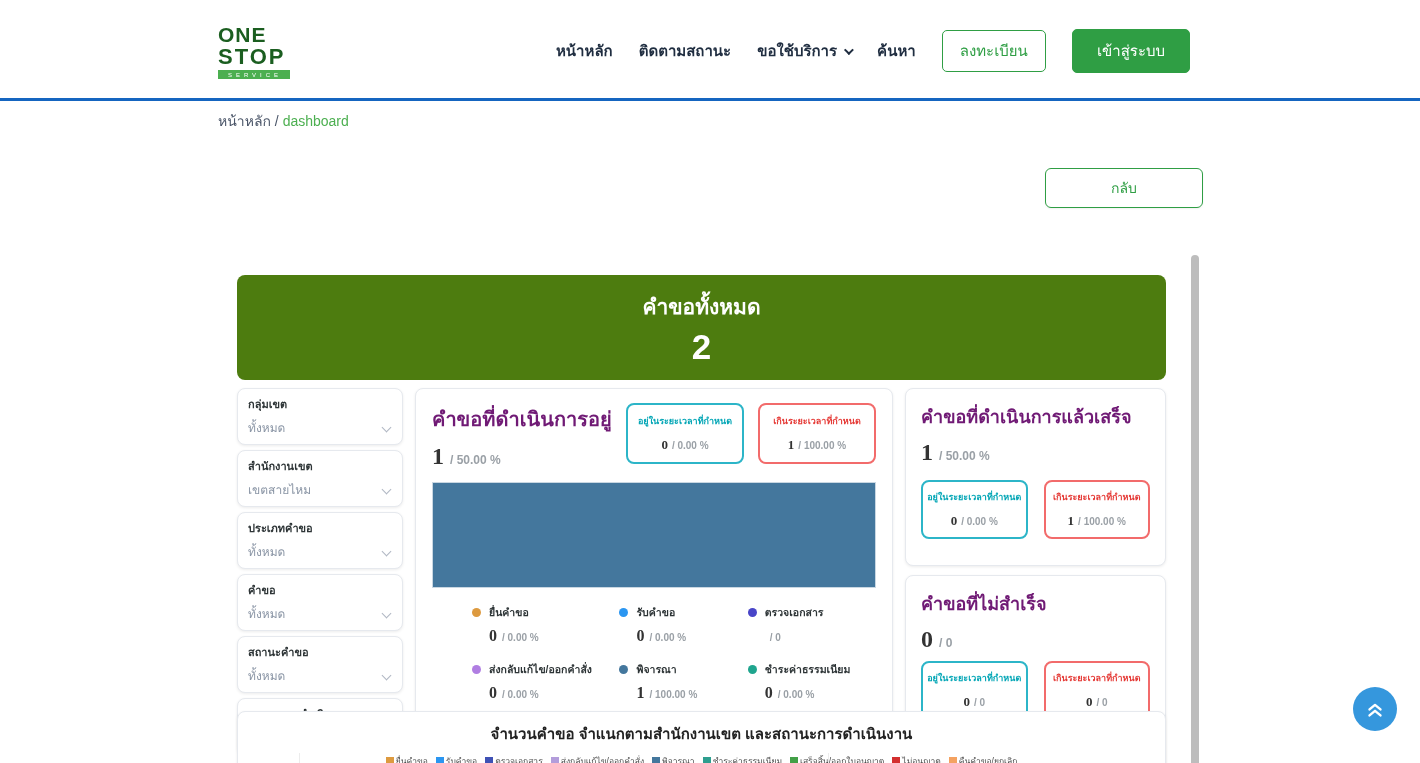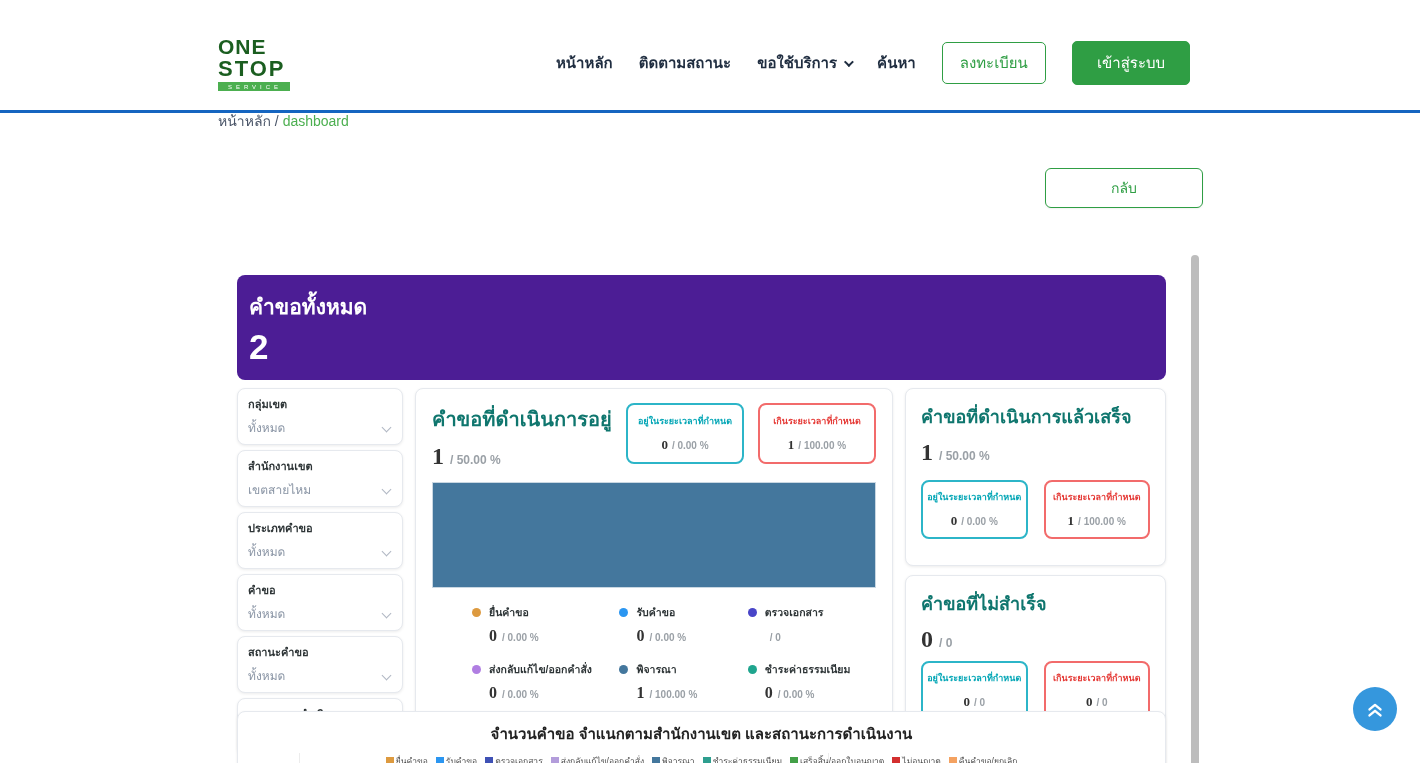--- a/index.html
+++ b/index.html
@@ -1,20 +1,20 @@
 <!DOCTYPE html>
 <html><head>
 <meta charset="utf-8">
 <style>
   * { box-sizing: border-box; margin: 0; padding: 0; }
   body { font-family: "Liberation Sans", sans-serif; background: #fff; }
   .page { position: relative; width: 1420px; height: 763px; background: #fff; overflow: hidden; }
 
   
-  .topbar { position: absolute; top: 16px; left: 0; width: 1420px; height: 97px;
+  .topbar { position: absolute; top: 4px; left: 0; width: 1420px; height: 97px;
             border-bottom: 3px solid #1565c0; background: #fff;
             display: flex; align-items: center; justify-content: space-between;
             padding: 0 230px 0 218px; }
   .logo { display: flex; flex-direction: column; line-height: 1; cursor: pointer; }
   .logo-line1 { font-size: 21px; font-weight: bold; color: #1b5e20; letter-spacing: 1px; }
   .logo-line2 { font-size: 22px; font-weight: bold; color: #1b5e20; letter-spacing: 2px; margin-top: 1px; }
   .logo-line3 { background: #4caf50; color: #fff; font-size: 6px; letter-spacing: 4px;
                 text-align: center; padding: 2px 0 1px 2px; margin-top: 2px; width: 72px; }
   .nav { display: flex; align-items: center; gap: 26px; }
   .nav-link { font-size: 15px; font-weight: 600; color: #1f2d40; cursor: pointer; white-space: nowrap; }
@@ -33,21 +33,21 @@
   .breadcrumb .crumb-current { color: #4caf50; }
 
   
   .back-btn { position: absolute; top: 168px; left: 1045px; width: 158px; height: 40px;
               background: #fff; border: 1px solid #2f9e44; border-radius: 6px; color: #2f9e44;
               font-size: 14px; display: flex; align-items: center; justify-content: center;
               cursor: pointer; box-shadow: 0 1px 2px rgba(0,0,0,.06); }
 
   
   .banner { position: absolute; top: 275px; left: 237px; width: 929px; height: 105px;
-            background: #4c1d95; border-radius: 8px; color: #fff; padding: 15px 12px; }
+            background: #4d7c0f; border-radius: 8px; color: #fff; padding: 15px 12px; text-align: center; }
   .banner-title { font-size: 21px; font-weight: bold; }
   .banner-value { font-size: 35px; font-weight: bold; margin-top: 4px; }
 
   
   .row { position: absolute; top: 388px; left: 237px; width: 929px; display: flex; gap: 12px; align-items: flex-start; }
   .col-filters { width: 166px; flex: none; }
   .col-mid { width: 478px; flex: none; }
   .col-right { width: 261px; flex: none; }
 
   .card { background: #fff; border: 1px solid #e6e9ee; border-radius: 8px;
@@ -57,21 +57,21 @@
   .f-card { padding: 6px 10px 7px 10px; margin-bottom: 5px; }
   .f-label { font-size: 11px; font-weight: bold; color: #2d3436; }
   .f-select { display: flex; align-items: center; justify-content: space-between; margin-top: 5px; cursor: pointer; }
   .f-value { font-size: 12px; color: #8a95a5; }
   .sel-chev { width: 7px; height: 7px; border-right: 1.5px solid #b0b7c3; border-bottom: 1.5px solid #b0b7c3;
               transform: rotate(45deg); margin-right: 2px; }
 
   
   .mid-card { padding: 14px 16px 16px 16px; min-height: 312px; }
   .mid-head { display: flex; justify-content: space-between; align-items: flex-start; }
-  .card-title { font-size: 20px; font-weight: bold; color: #0f766e; }
+  .card-title { font-size: 20px; font-weight: bold; color: #701a75; }
   .big-val { margin-top: 8px; }
   .num { font-family: "Liberation Serif", serif; font-weight: bold; color: #333; }
   .big-val .num { font-size: 24px; }
   .ratio { font-size: 12px; font-weight: bold; color: #9aa0a6; margin-left: 6px; }
   .mini-pair { display: flex; gap: 14px; }
   .mini { border-radius: 8px; padding: 9px 8px; width: 118px; text-align: center; background: #fff; }
   .mini.teal { border: 2px solid #2cb5c8; }
   .mini.red  { border: 2px solid #f26b6b; }
   .mini-label { font-size: 9px; font-weight: bold; white-space: nowrap; }
   .mini.teal .mini-label { color: #00a5b5; }

